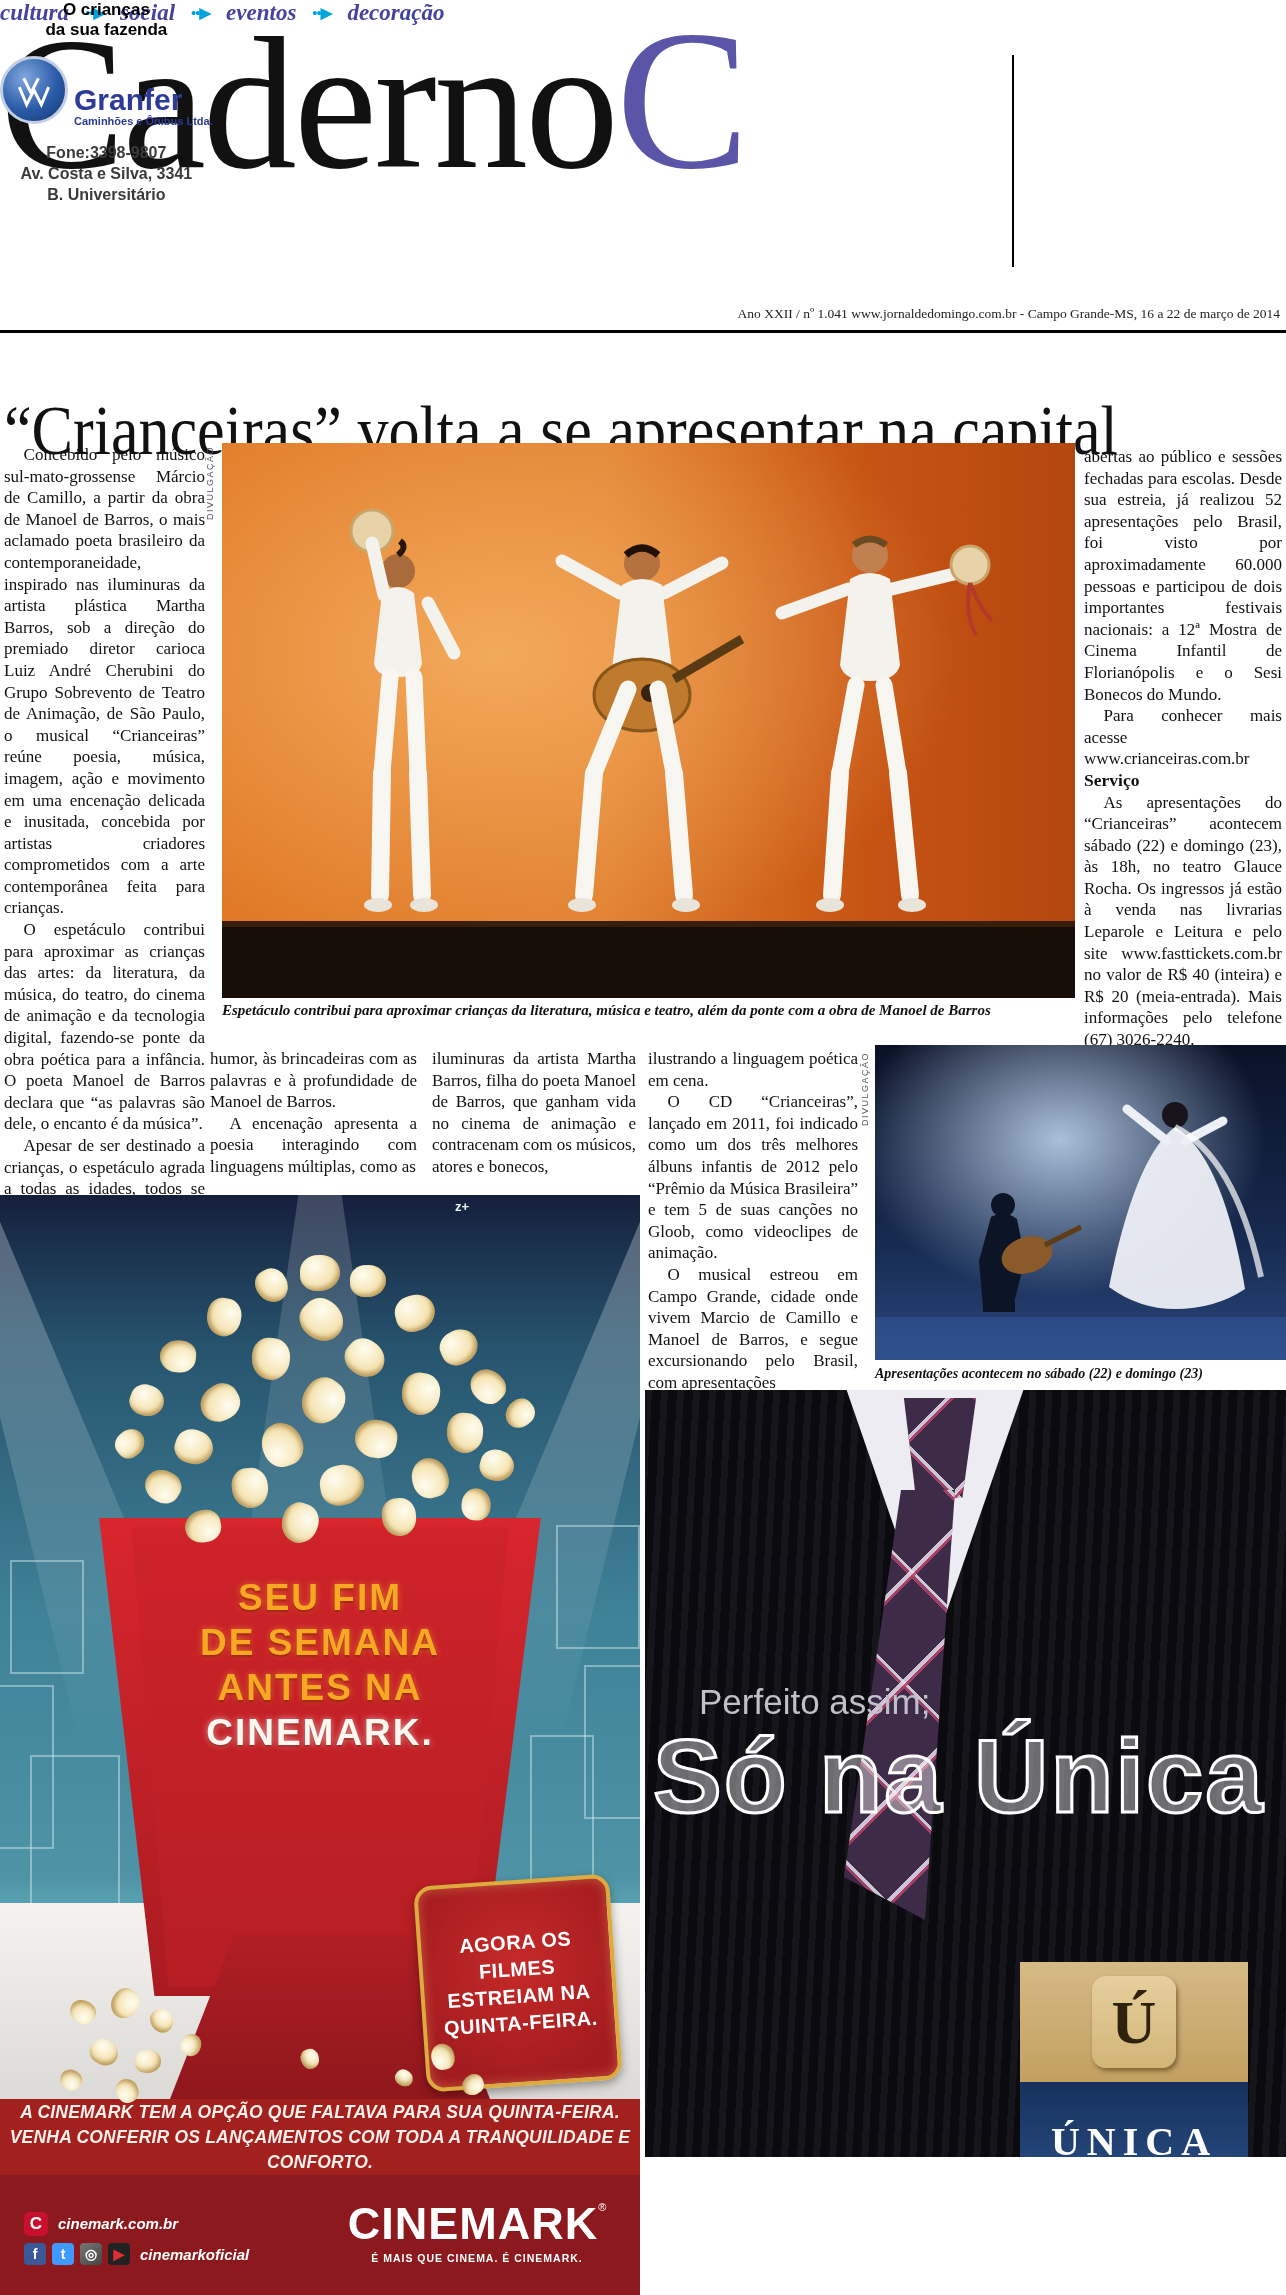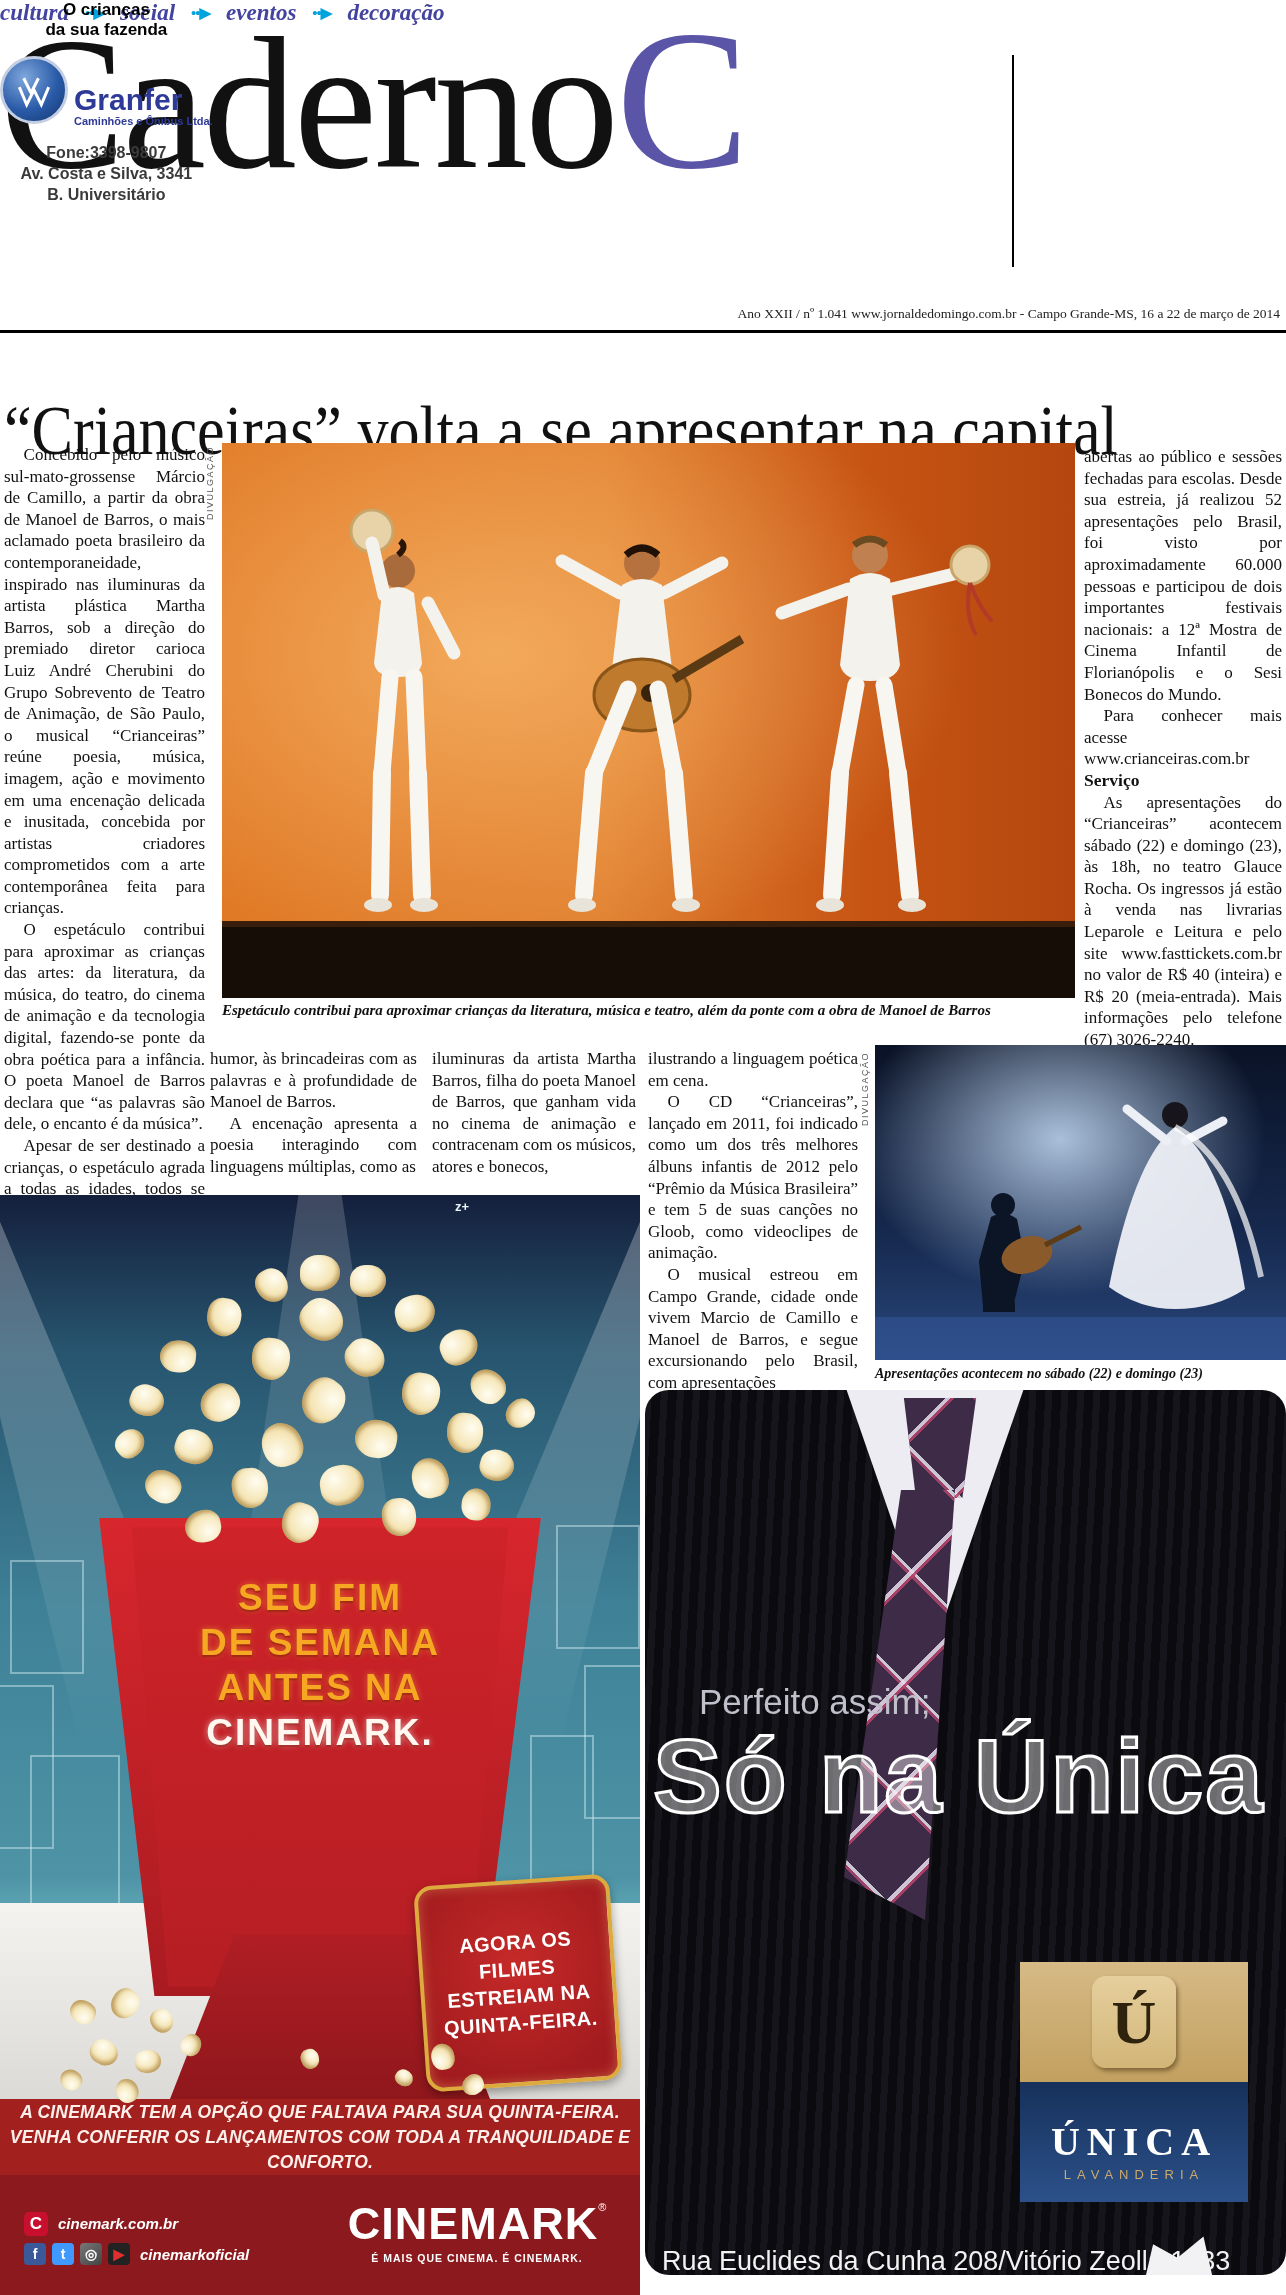--- a/index.html
+++ b/index.html
@@ -107,23 +107,23 @@
   .soc-tw{left:52px;background:#4099FF;}
   .soc-ig{left:80px;background:linear-gradient(140deg,#777,#444);}
   .soc-yt{left:108px;background:#222;color:#E02F2F;}
   .handle-txt{position:absolute;left:140px;top:71px;color:#fff;font-weight:700;font-style:italic;font-size:15px;}
   .cin-logo{position:absolute;left:344px;top:26px;width:266px;text-align:center;color:#fff;}
   .cin-logo .word{font-weight:800;font-size:45px;letter-spacing:1px;line-height:1;transform:scaleY(.92);}
   .cin-logo .reg{font-size:11px;vertical-align:top;}
   .cin-logo .tag{margin-top:6px;font-weight:700;font-size:10.5px;letter-spacing:1px;}
 
   
-  .unica{position:absolute;left:645px;top:1390px;width:641px;height:885px;overflow:hidden;
+  .unica{position:absolute;left:645px;top:1390px;width:641px;height:767px;overflow:hidden;
          background:repeating-linear-gradient(93deg,#15151B 0 7px,#0A0A0F 7px 16px);
-         font-family:"Liberation Sans",sans-serif;border-radius:24px;}
+         font-family:"Liberation Sans",sans-serif;}
   .shirt{position:absolute;left:160px;top:0;width:260px;height:255px;background:#ECECF2;
          clip-path:polygon(16% 0,84% 0,50% 100%);}
   .tie-knot{position:absolute;left:252px;top:8px;width:86px;height:100px;
             clip-path:polygon(8% 0,92% 0,76% 100%,22% 100%);}
   .tie-body{position:absolute;left:196px;top:100px;width:150px;height:430px;
             clip-path:polygon(40% 0,76% 0,56% 100%,2% 90%);}
   .plaid{background-color:#3E2B47;
          background-image:
            repeating-linear-gradient(135deg,transparent 0 34px,rgba(232,222,238,.85) 34px 38px,rgba(186,66,106,.85) 38px 41px,transparent 41px 72px),
            repeating-linear-gradient(45deg,transparent 0 40px,rgba(196,76,118,.7) 40px 43px,rgba(238,238,246,.8) 43px 46px,transparent 46px 84px);}

